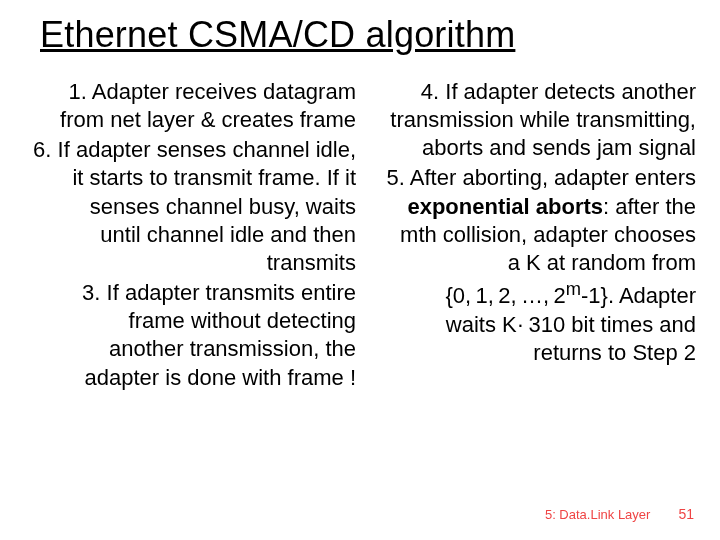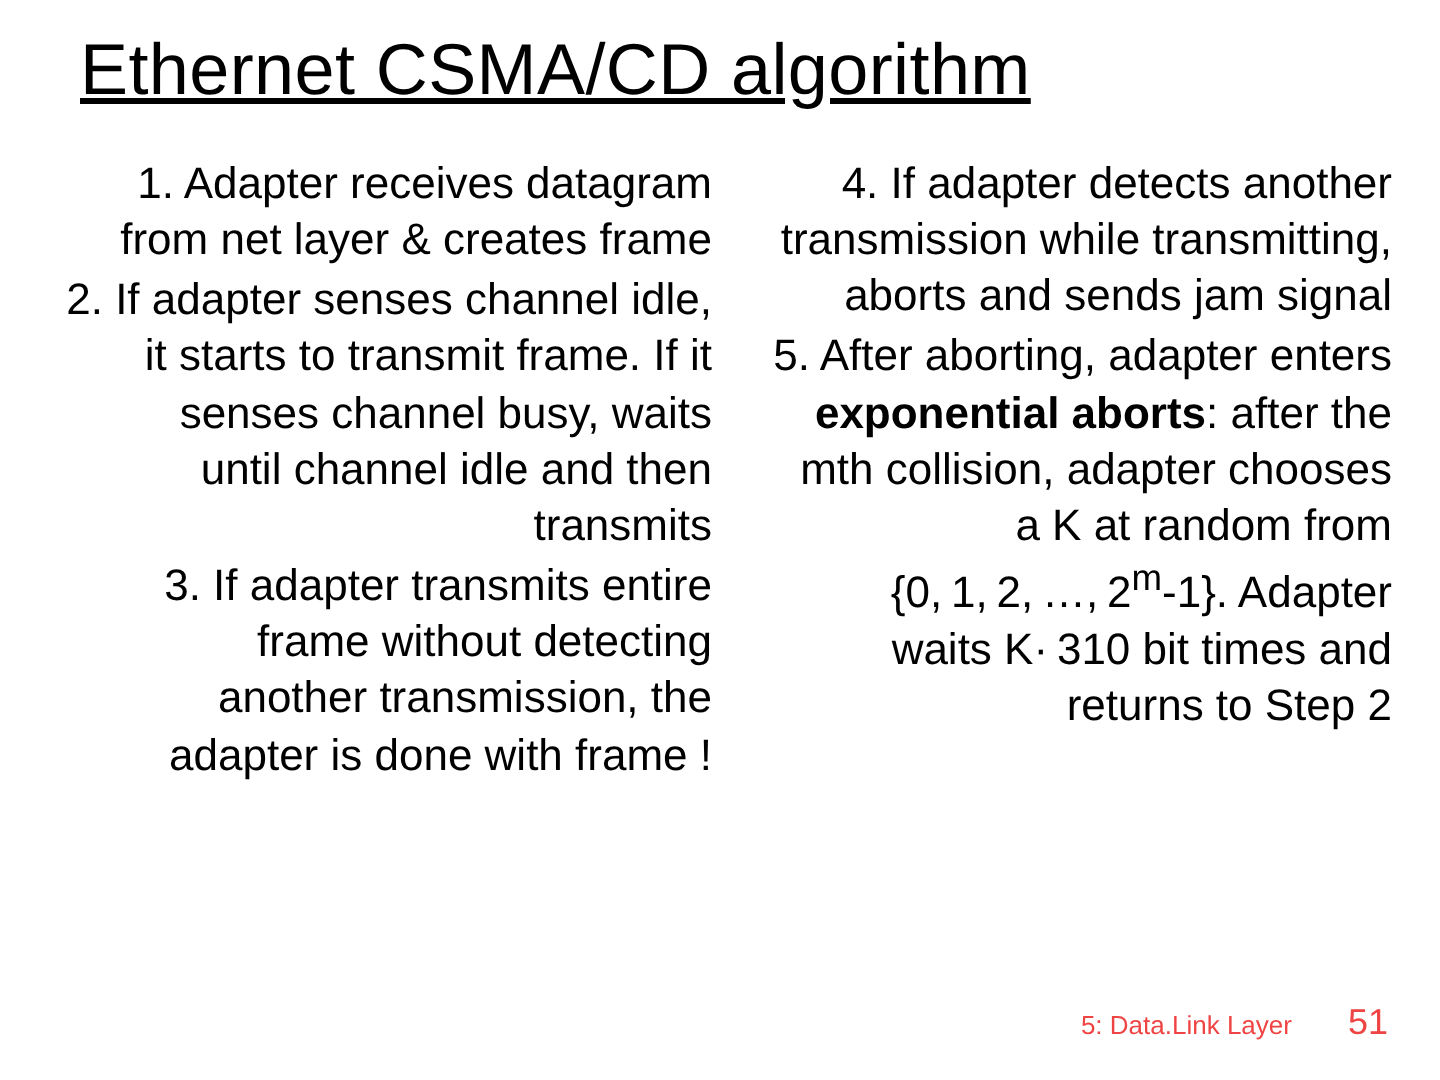--- a/index.html
+++ b/index.html
@@ -50,32 +50,32 @@
   .footer {
     position: absolute;
     right: 26px;
     bottom: 18px;
     font-size: 13px;
     display: flex;
     align-items: baseline;
     gap: 28px;
     color: #ef4444;
   }
-  .footer .pg { font-size: 18px; }
+  .footer .pg { font-size: 14px; }
 </style>
 </head>
 <body>
 
 <div class="slide">
   <div class="title">Ethernet CSMA/CD algorithm</div>
 
   <div class="cols">
     <div class="col">
       <p>1. Adapter receives datagram from net layer &amp; creates frame</p>
-      <p>2. If adapter senses channel idle, it starts to transmit frame. If it senses channel busy, waits until channel idle and then transmits</p>
+      <p>6. If adapter senses channel idle, it starts to transmit frame. If it senses channel busy, waits until channel idle and then transmits</p>
       <p>3. If adapter transmits entire frame without detecting another transmission, the adapter is done with frame !</p>
     </div>
     <div class="col">
       <p>4. If adapter detects another transmission while transmitting,  aborts and sends jam signal</p>
       <p><span>5. After aborting, adapter enters </span><span class="bold">exponential aborts</span><span>: after the mth collision, adapter chooses a K at random from {0, 1, 2, …, 2</span><sup>m</sup><span>-1}. Adapter waits K· 310 bit times and returns to Step 2</span></p>
     </div>
   </div>
 
   <div class="footer">
     <span>5: Data.Link Layer</span>

